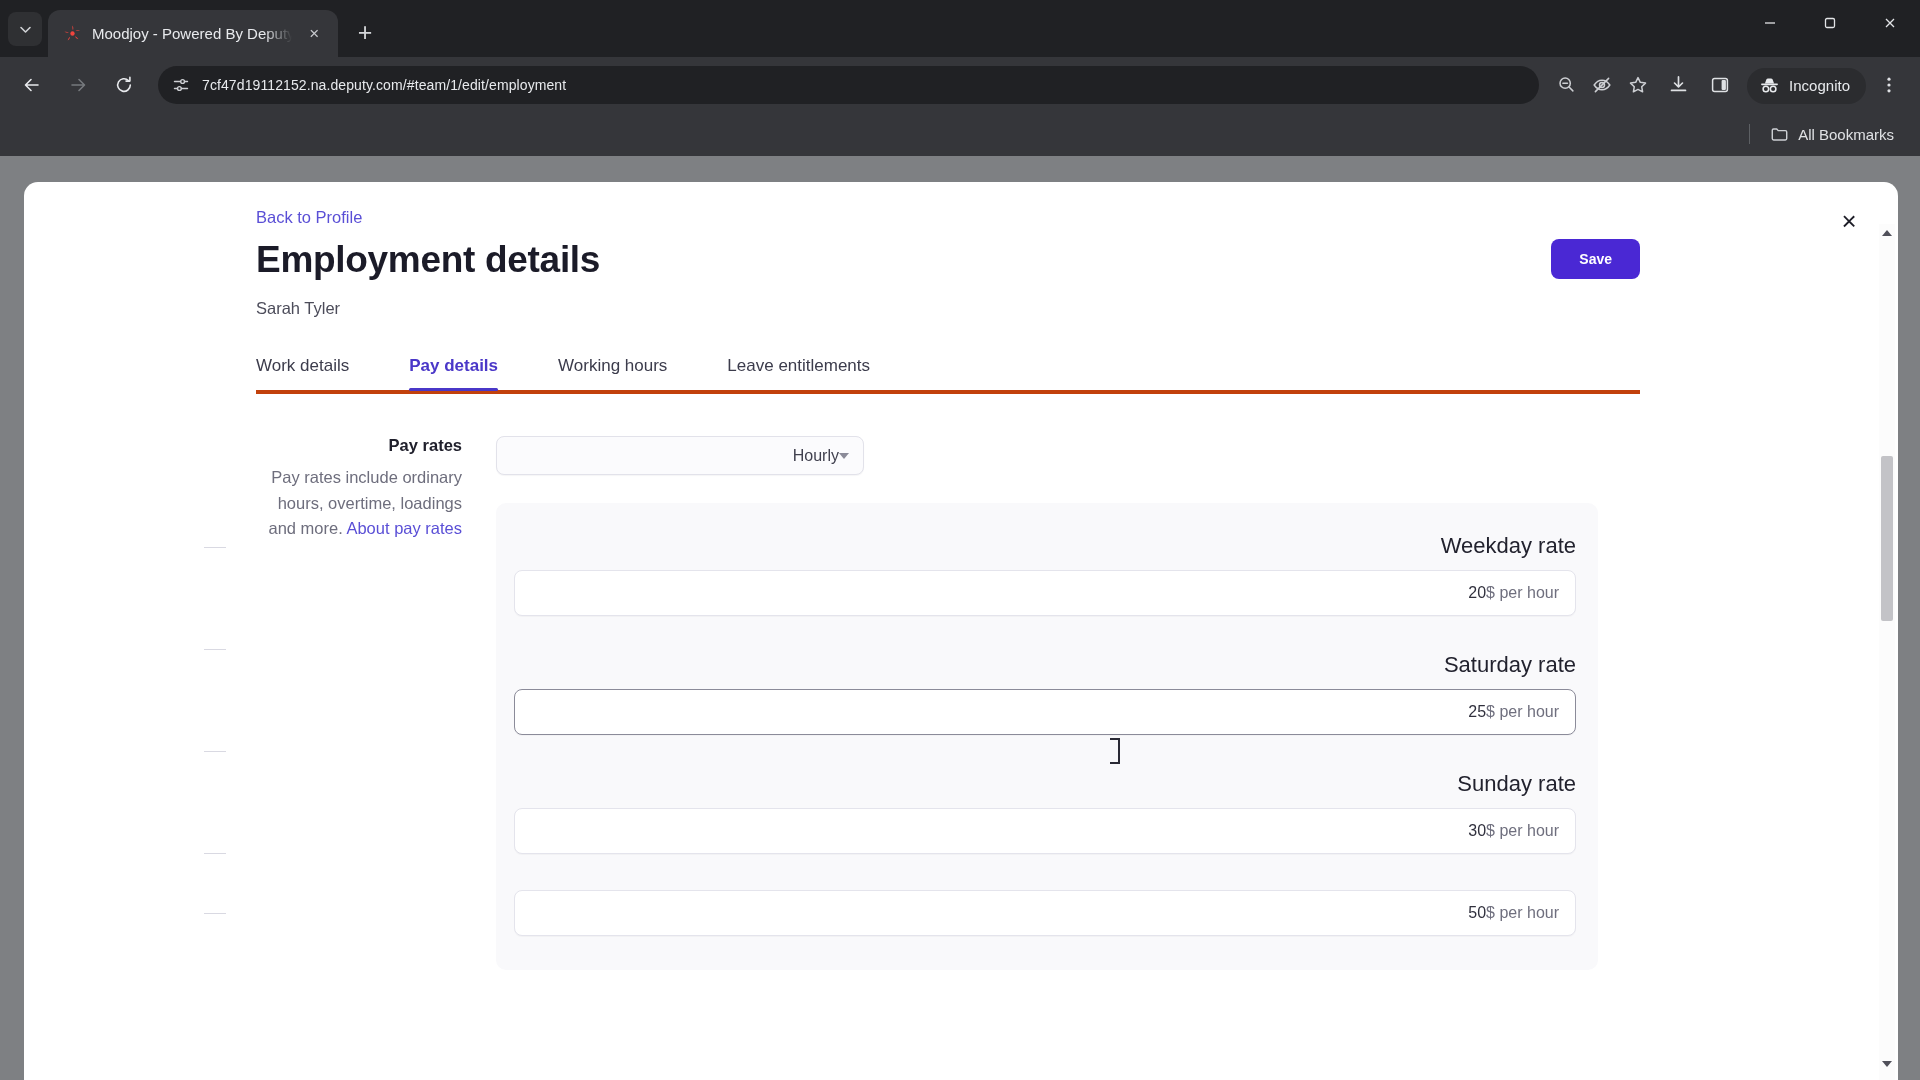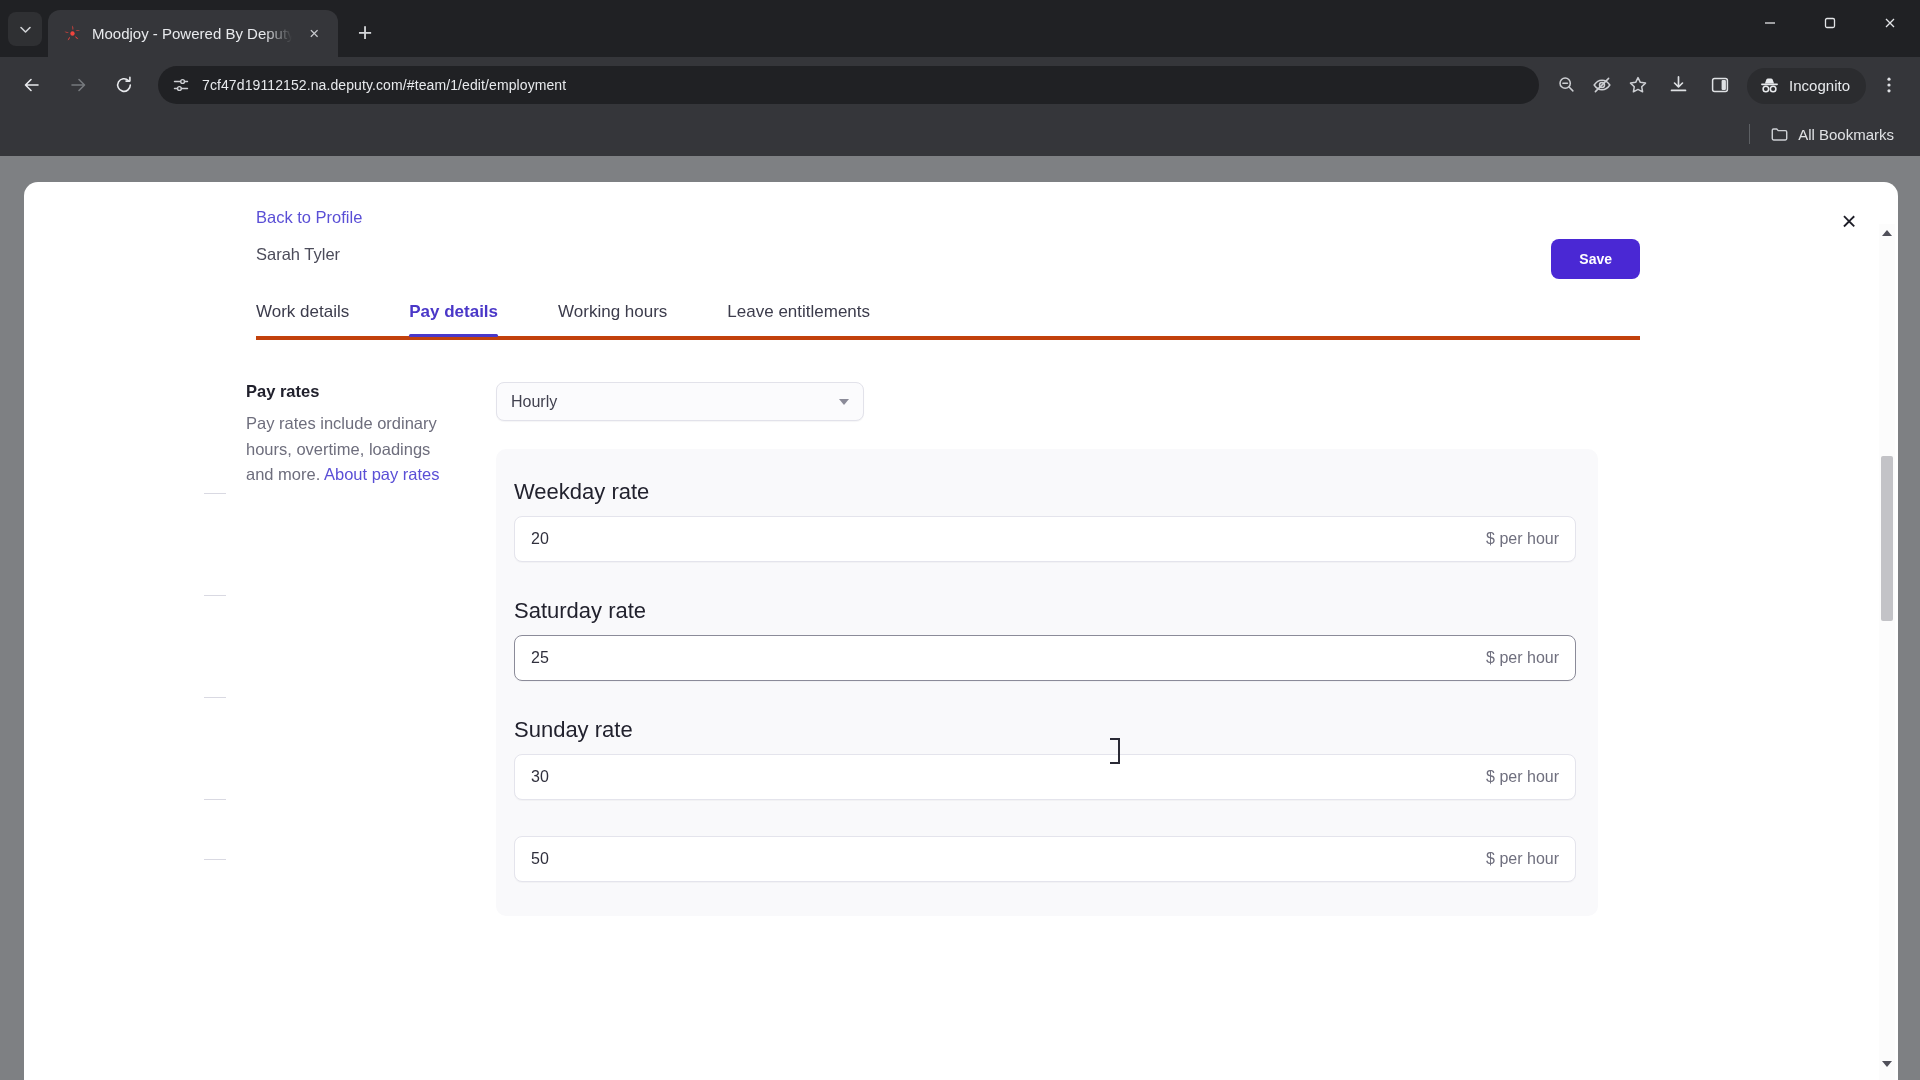--- a/index.html
+++ b/index.html
@@ -140,21 +140,21 @@
     font-size: 17px; color: #3c3c4c; padding: 10px 22px 14px 22px;
     position: relative; white-space: nowrap;
   }
   .tabs .t:first-child { padding-left: 0; }
   .tabs .t.active { color: #4a37c8; font-weight: 600; }
   .tabs .t.active::after {
     content: ""; position: absolute; left: 22px; right: 22px; bottom: -1px;
     height: 3px; background: #4a37c8; border-radius: 2px;
   }
 
-  .body-row { display: flex; margin-top: 42px; padding-left: 222px; padding-right: 300px; }
+  .body-row { display: flex; margin-top: 42px; padding-left: 222px; padding-right: 300px; text-align: right; }
   .side { width: 250px; flex: 0 0 250px; padding-right: 34px; }
   .side h3 { font-size: 16.5px; font-weight: 700; color: #20202c; }
   .side p { font-size: 16.5px; color: #6e6e7d; line-height: 1.56; margin-top: 10px; }
   .side p a { color: #5a4fd6; }
 
   .content { flex: 1 1 auto; position: relative; }
 
   .select-wrap {
     width: 368px; height: 39px; background: #fbfbfd;
     border: 1px solid #e2e2ea; border-radius: 8px;
@@ -370,20 +370,21 @@
   </div>
 
   <div class="viewport">
     <div class="modal">
       <div class="modal-inner">
 
         <div class="close-x">×</div>
 
         <div class="head">
           <a class="back-link">Back to Profile</a>
+          <div class="page-title">Employment details</div>
           <div class="person">Sarah Tyler</div>
         </div>
 
         <button class="save-btn">Save</button>
 
         <div class="tabs">
           <div class="t">Work details</div>
           <div class="t active">Pay details</div>
           <div class="t">Working hours</div>
           <div class="t">Leave entitlements</div>

